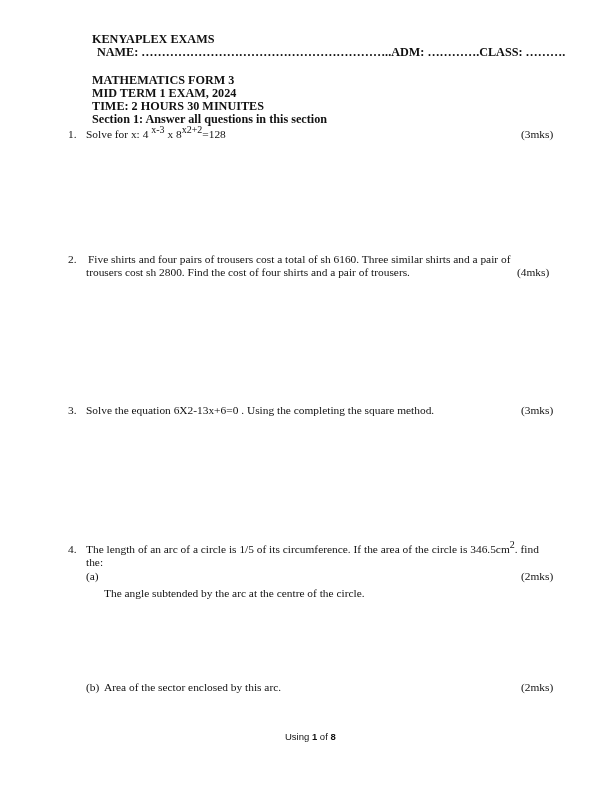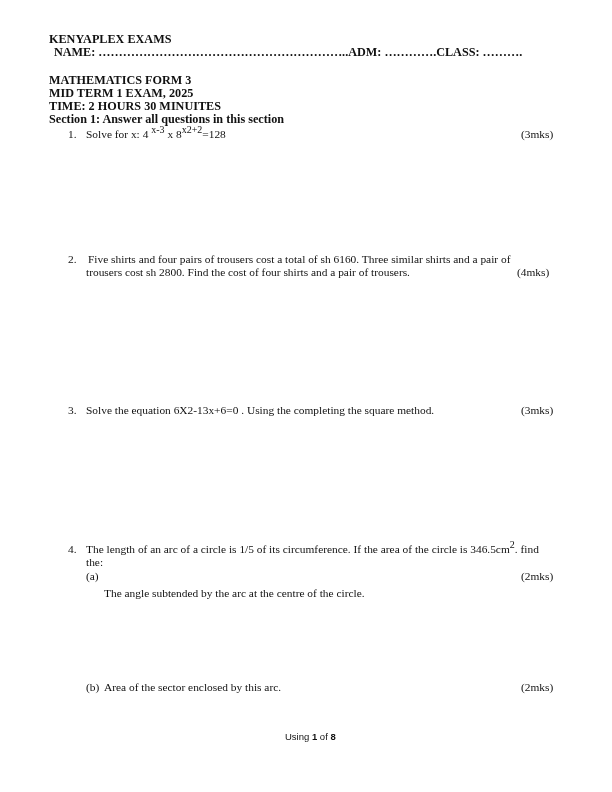--- a/index.html
+++ b/index.html
@@ -1,32 +1,32 @@
 <!DOCTYPE html>
 <html><head>
 <meta charset="utf-8">
 <style>
   html, body { margin: 0; padding: 0; background: #ffffff; }
   body { width: 612px; height: 792px; position: relative; overflow: hidden;
          font-family: "Liberation Serif", serif; color: #111; }
   .abs { position: absolute; white-space: nowrap; }
-  .bold { font-weight: bold; }
+  .bold { font-weight: bold; margin-left: 43px; }
   .hdr { font-size: 12.2px; line-height: 13px; }
   .q { font-size: 11.4px; line-height: 13px; }
   sup { font-size: 10px; vertical-align: 5px; line-height: 0; }
   .footer { font-family: "Liberation Sans", sans-serif; font-size: 9.5px; }
 </style>
 </head>
 <body>
 
 <div class="abs hdr bold" style="left:49px; top:33px;">KENYAPLEX EXAMS</div>
 <div class="abs hdr bold" style="left:54px; top:46px;">NAME: ……………………………………………………..ADM: ………….CLASS: ……….</div>
 
 <div class="abs hdr bold" style="left:49px; top:74px;">MATHEMATICS FORM 3</div>
-<div class="abs hdr bold" style="left:49px; top:87px;">MID TERM 1 EXAM, 2025</div>
+<div class="abs hdr bold" style="left:49px; top:87px;">MID TERM 1 EXAM, 2024</div>
 <div class="abs hdr bold" style="left:49px; top:100px;">TIME: 2 HOURS 30 MINUITES</div>
 <div class="abs hdr bold" style="left:49px; top:113px;">Section 1: Answer all questions in this section</div>
 
 <div class="abs q" style="left:68px; top:128px;">1.</div>
 <div class="abs q" style="left:86px; top:128px;">
   <span>Solve for x: 4 </span><sup>x-3</sup><span> x 8</span><sup>x2+2</sup><span>=128</span>
 </div>
 <div class="abs q" style="left:521px; top:128px;">(3mks)</div>
 
 <div class="abs q" style="left:68px; top:253px;">2.</div>

